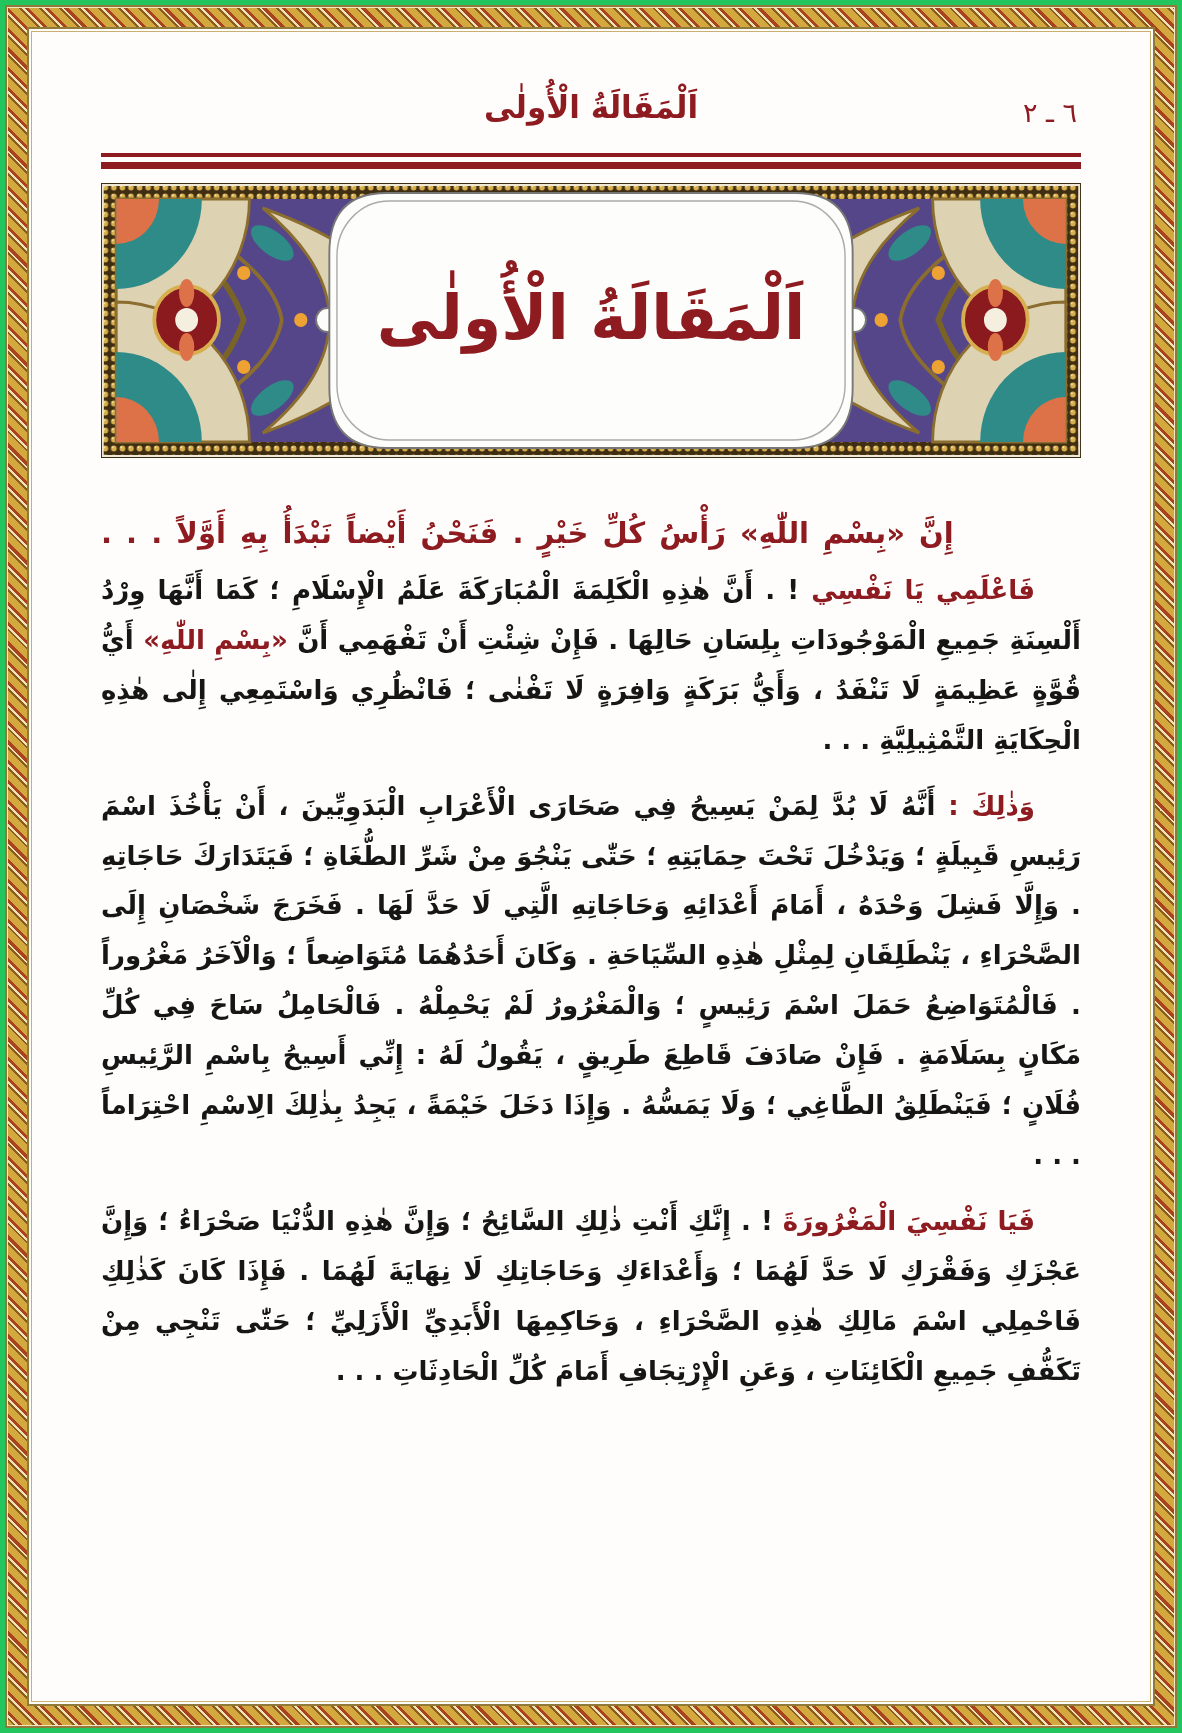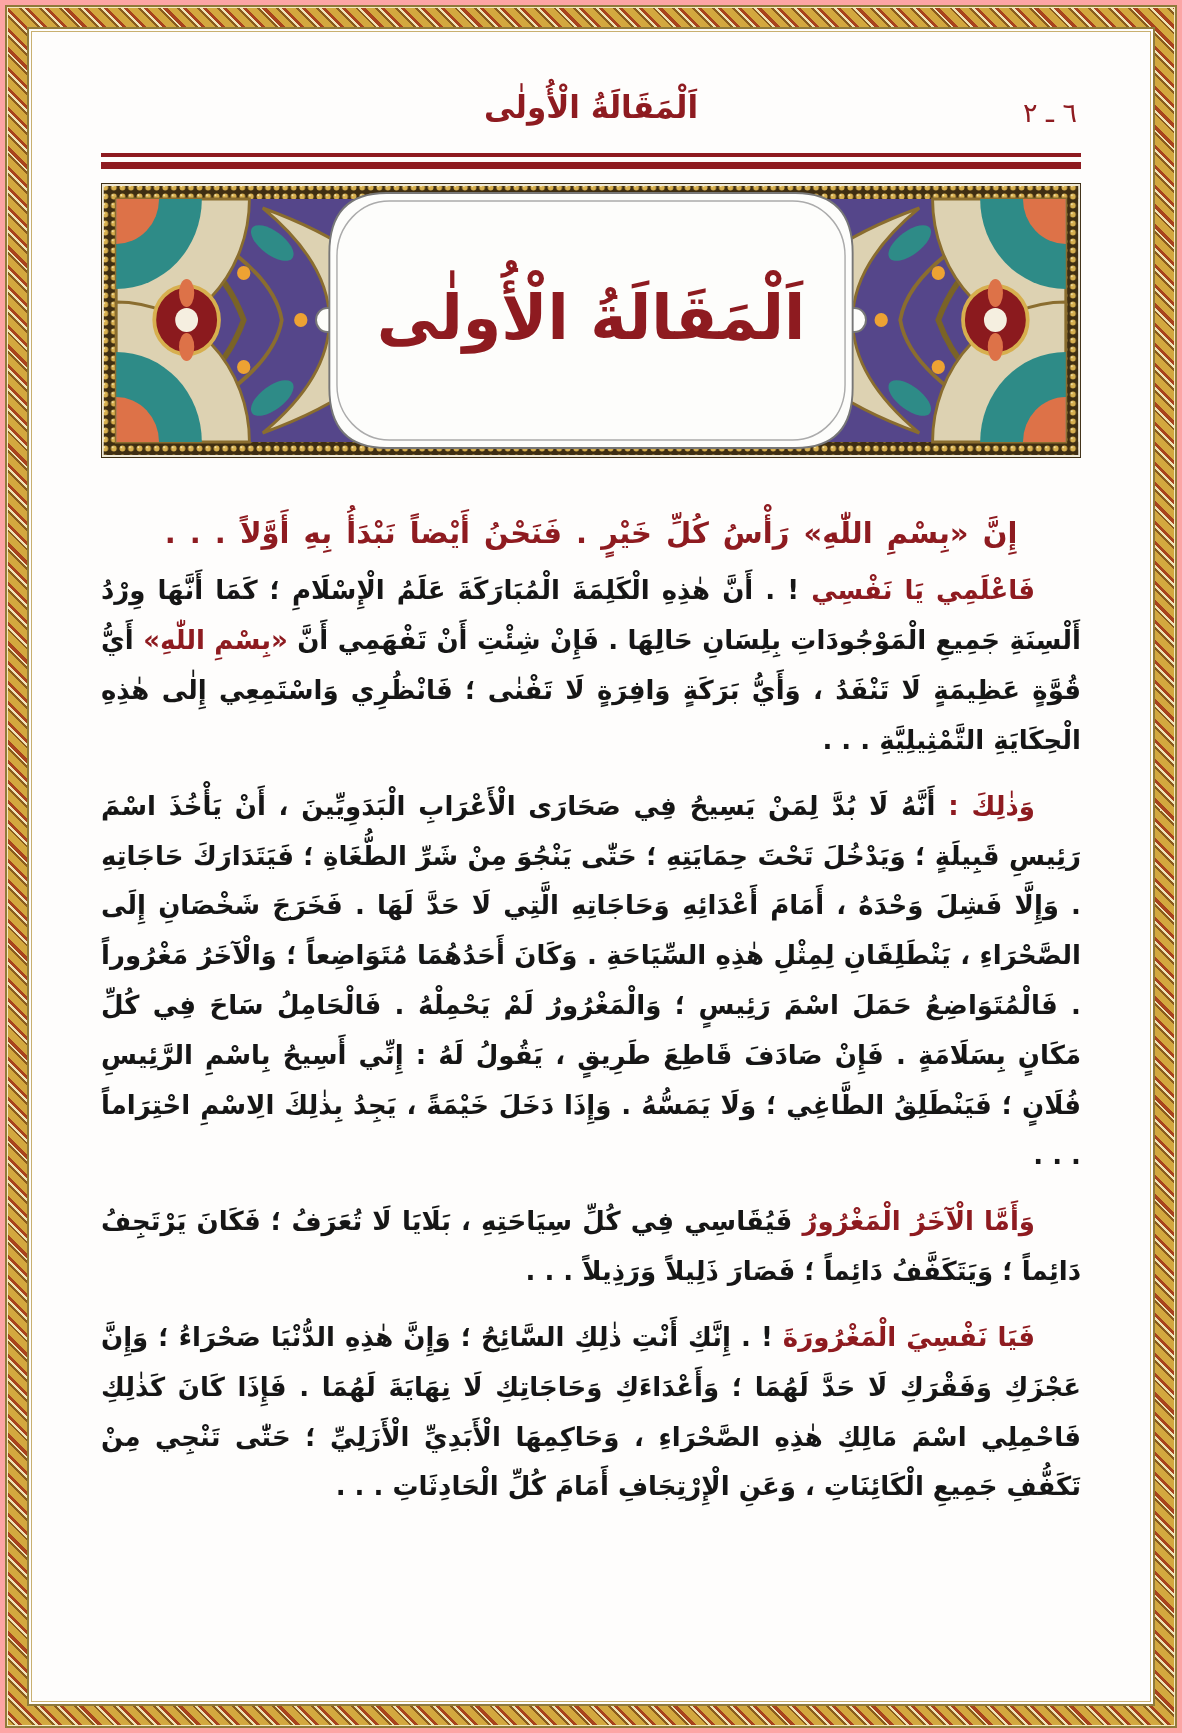--- a/index.html
+++ b/index.html
@@ -1,20 +1,20 @@
 <!DOCTYPE html>
 <html lang="ar" style="--accent: #8e1b20;"><head>
 <meta charset="utf-8">
 <style>
   html,body{margin:0;padding:0;background:#e8e4da;}
   .page{
     position:relative;
     width:1182px;height:1733px;
     margin:0 auto;
-    background:#fca5a5;
+    background:#22c55e;
     font-family:"DejaVu Sans", sans-serif;
     overflow:hidden;
   }
   
   .chain-frame{
     position:absolute;inset:5px;
     background:repeating-linear-gradient(45deg,
       #d3a83f 0 5px,#8a5c1d 5px 7px,#efe2b4 7px 9px,#a8431d 9px 12px,#d3a83f 12px 14px);
     border:2px solid #8f7a3a;
     box-shadow:inset 0 0 0 1px #f3e7c0;
@@ -50,21 +50,21 @@
   .band{position:relative;height:275px;margin-top:14px;}
   .band-svg{position:absolute;inset:0;width:100%;height:100%;}
   .band-title{
     position:absolute;left:50%;top:50%;
     transform:translate(-50%,-55%);
     font-size:62px;font-weight:bold;white-space:nowrap;
     color:var(--accent,#8e1b20);
   }
   .opening{
     margin-top:58px;
-    text-align:center;
+    text-align:left;
     font-size:29px;font-weight:bold;
     color:var(--accent,#8e1b20);
     word-spacing:4px;
   }
   .body-text{
     margin-top:8px;
     font-size:26px;font-weight:bold;
     line-height:1.92;
     color:#161616;
     text-align:justify;
@@ -141,19 +141,18 @@
           <rect x="248" y="18" width="534" height="239" rx="55" fill="none" stroke="#ababab" stroke-width="1.5"></rect>
         </svg>
         <div class="band-title">اَلْمَقَالَةُ الْأُولٰى</div>
       </div>
 
       <div class="opening">إِنَّ «بِسْمِ اللّٰهِ» رَأْسُ كُلِّ خَيْرٍ . فَنَحْنُ أَيْضاً نَبْدَأُ بِهِ أَوَّلاً . . .</div>
 
       <div class="body-text">
           <p class="para"><span class="red">فَاعْلَمِي يَا نَفْسِي</span><span class="ink"> ! . أَنَّ هٰذِهِ الْكَلِمَةَ الْمُبَارَكَةَ عَلَمُ الْإِسْلَامِ ؛ كَمَا أَنَّهَا وِرْدُ أَلْسِنَةِ جَمِيعِ الْمَوْجُودَاتِ بِلِسَانِ حَالِهَا . فَإِنْ شِئْتِ أَنْ تَفْهَمِي أَنَّ </span><span class="red">«بِسْمِ اللّٰهِ»</span><span class="ink"> أَيُّ قُوَّةٍ عَظِيمَةٍ لَا تَنْفَدُ ، وَأَيُّ بَرَكَةٍ وَافِرَةٍ لَا تَفْنٰى ؛ فَانْظُرِي وَاسْتَمِعِي إِلٰى هٰذِهِ الْحِكَايَةِ التَّمْثِيلِيَّةِ . . .</span></p>
           <p class="para"><span class="red">وَذٰلِكَ :</span><span class="ink"> أَنَّهُ لَا بُدَّ لِمَنْ يَسِيحُ فِي صَحَارَى الْأَعْرَابِ الْبَدَوِيِّينَ ، أَنْ يَأْخُذَ اسْمَ رَئِيسِ قَبِيلَةٍ ؛ وَيَدْخُلَ تَحْتَ حِمَايَتِهِ ؛ حَتّٰى يَنْجُوَ مِنْ شَرِّ الطُّغَاةِ ؛ فَيَتَدَارَكَ حَاجَاتِهِ . وَإِلَّا فَشِلَ وَحْدَهُ ، أَمَامَ أَعْدَائِهِ وَحَاجَاتِهِ الَّتِي لَا حَدَّ لَهَا . فَخَرَجَ شَخْصَانِ إِلَى الصَّحْرَاءِ ، يَنْطَلِقَانِ لِمِثْلِ هٰذِهِ السِّيَاحَةِ . وَكَانَ أَحَدُهُمَا مُتَوَاضِعاً ؛ وَالْآخَرُ مَغْرُوراً . فَالْمُتَوَاضِعُ حَمَلَ اسْمَ رَئِيسٍ ؛ وَالْمَغْرُورُ لَمْ يَحْمِلْهُ . فَالْحَامِلُ سَاحَ فِي كُلِّ مَكَانٍ بِسَلَامَةٍ . فَإِنْ صَادَفَ قَاطِعَ طَرِيقٍ ، يَقُولُ لَهُ : إِنِّي أَسِيحُ بِاسْمِ الرَّئِيسِ فُلَانٍ ؛ فَيَنْطَلِقُ الطَّاغِي ؛ وَلَا يَمَسُّهُ . وَإِذَا دَخَلَ خَيْمَةً ، يَجِدُ بِذٰلِكَ الِاسْمِ احْتِرَاماً . . .</span></p>
-          <p class="para"><span class="red">وَأَمَّا الْآخَرُ الْمَغْرُورُ</span><span class="ink"> فَيُقَاسِي فِي كُلِّ سِيَاحَتِهِ ، بَلَايَا لَا تُعَرَفُ ؛ فَكَانَ يَرْتَجِفُ دَائِماً ؛ وَيَتَكَفَّفُ دَائِماً ؛ فَصَارَ ذَلِيلاً وَرَذِيلاً . . .</span></p>
           <p class="para"><span class="red">فَيَا نَفْسِيَ الْمَغْرُورَةَ</span><span class="ink"> ! . إِنَّكِ أَنْتِ ذٰلِكِ السَّائِحُ ؛ وَإِنَّ هٰذِهِ الدُّنْيَا صَحْرَاءُ ؛ وَإِنَّ عَجْزَكِ وَفَقْرَكِ لَا حَدَّ لَهُمَا ؛ وَأَعْدَاءَكِ وَحَاجَاتِكِ لَا نِهَايَةَ لَهُمَا . فَإِذَا كَانَ كَذٰلِكِ فَاحْمِلِي اسْمَ مَالِكِ هٰذِهِ الصَّحْرَاءِ ، وَحَاكِمِهَا الْأَبَدِيِّ الْأَزَلِيِّ ؛ حَتّٰى تَنْجِي مِنْ تَكَفُّفِ جَمِيعِ الْكَائِنَاتِ ، وَعَنِ الْإِرْتِجَافِ أَمَامَ كُلِّ الْحَادِثَاتِ . . .</span></p>
         </div>
 
     </div>
   </div>
 </div>
 
 </body></html>

